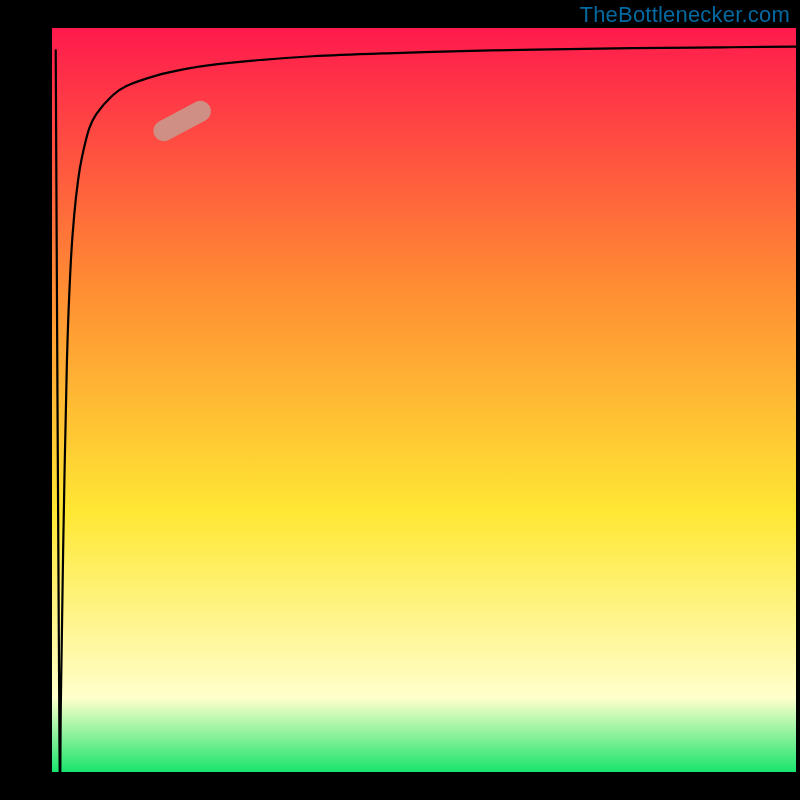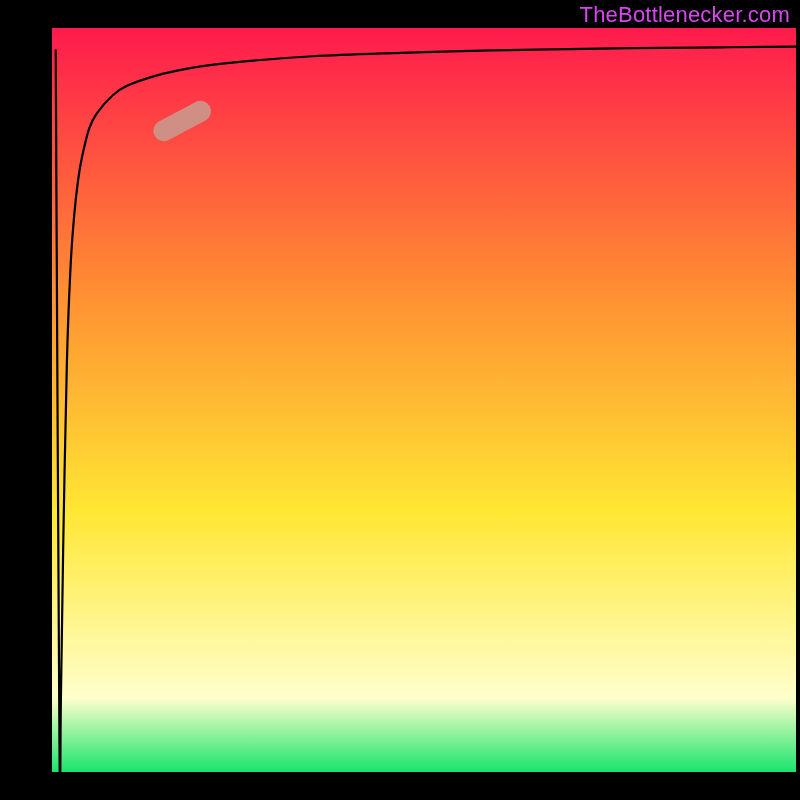--- a/index.html
+++ b/index.html
@@ -16,21 +16,21 @@
     width: 800px;
     height: 800px;
   }
   svg {
     display: block;
   }
   .watermark {
     position: absolute;
     top: 2px;
     right: 10px;
-    color: #d946ef;
+    color: #0369a1;
     font-size: 22px;
     letter-spacing: 0.2px;
     user-select: none;
     pointer-events: none;
   }
 </style>
 </head>
 <body>
 
 <div class="chart-wrap">

